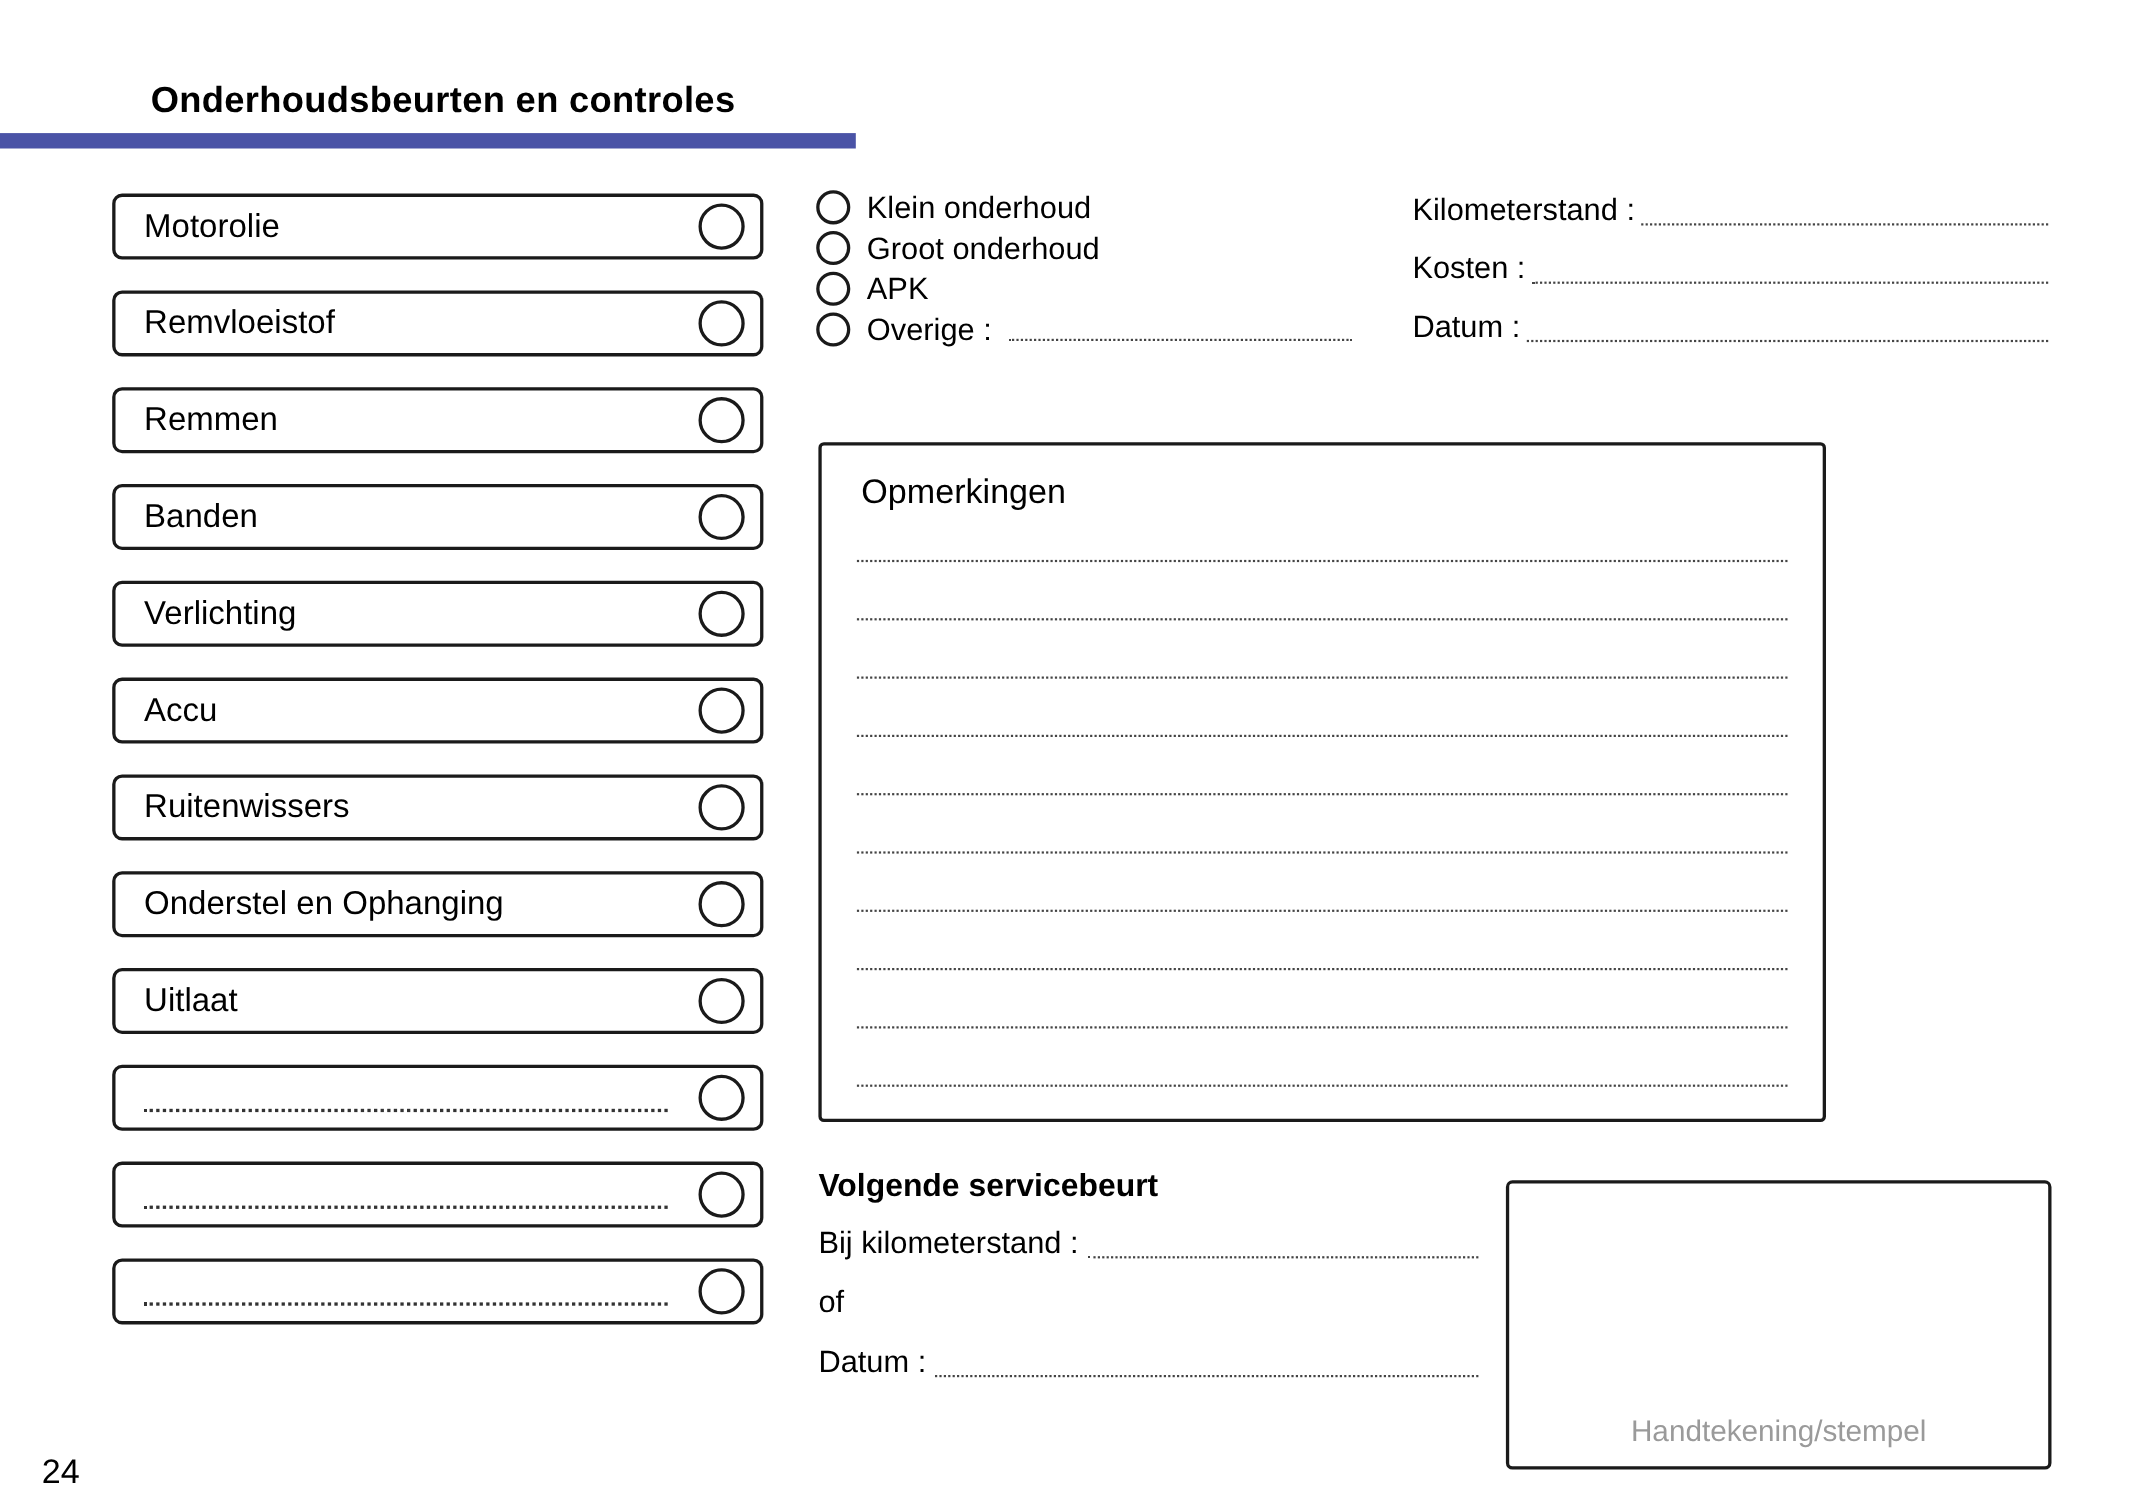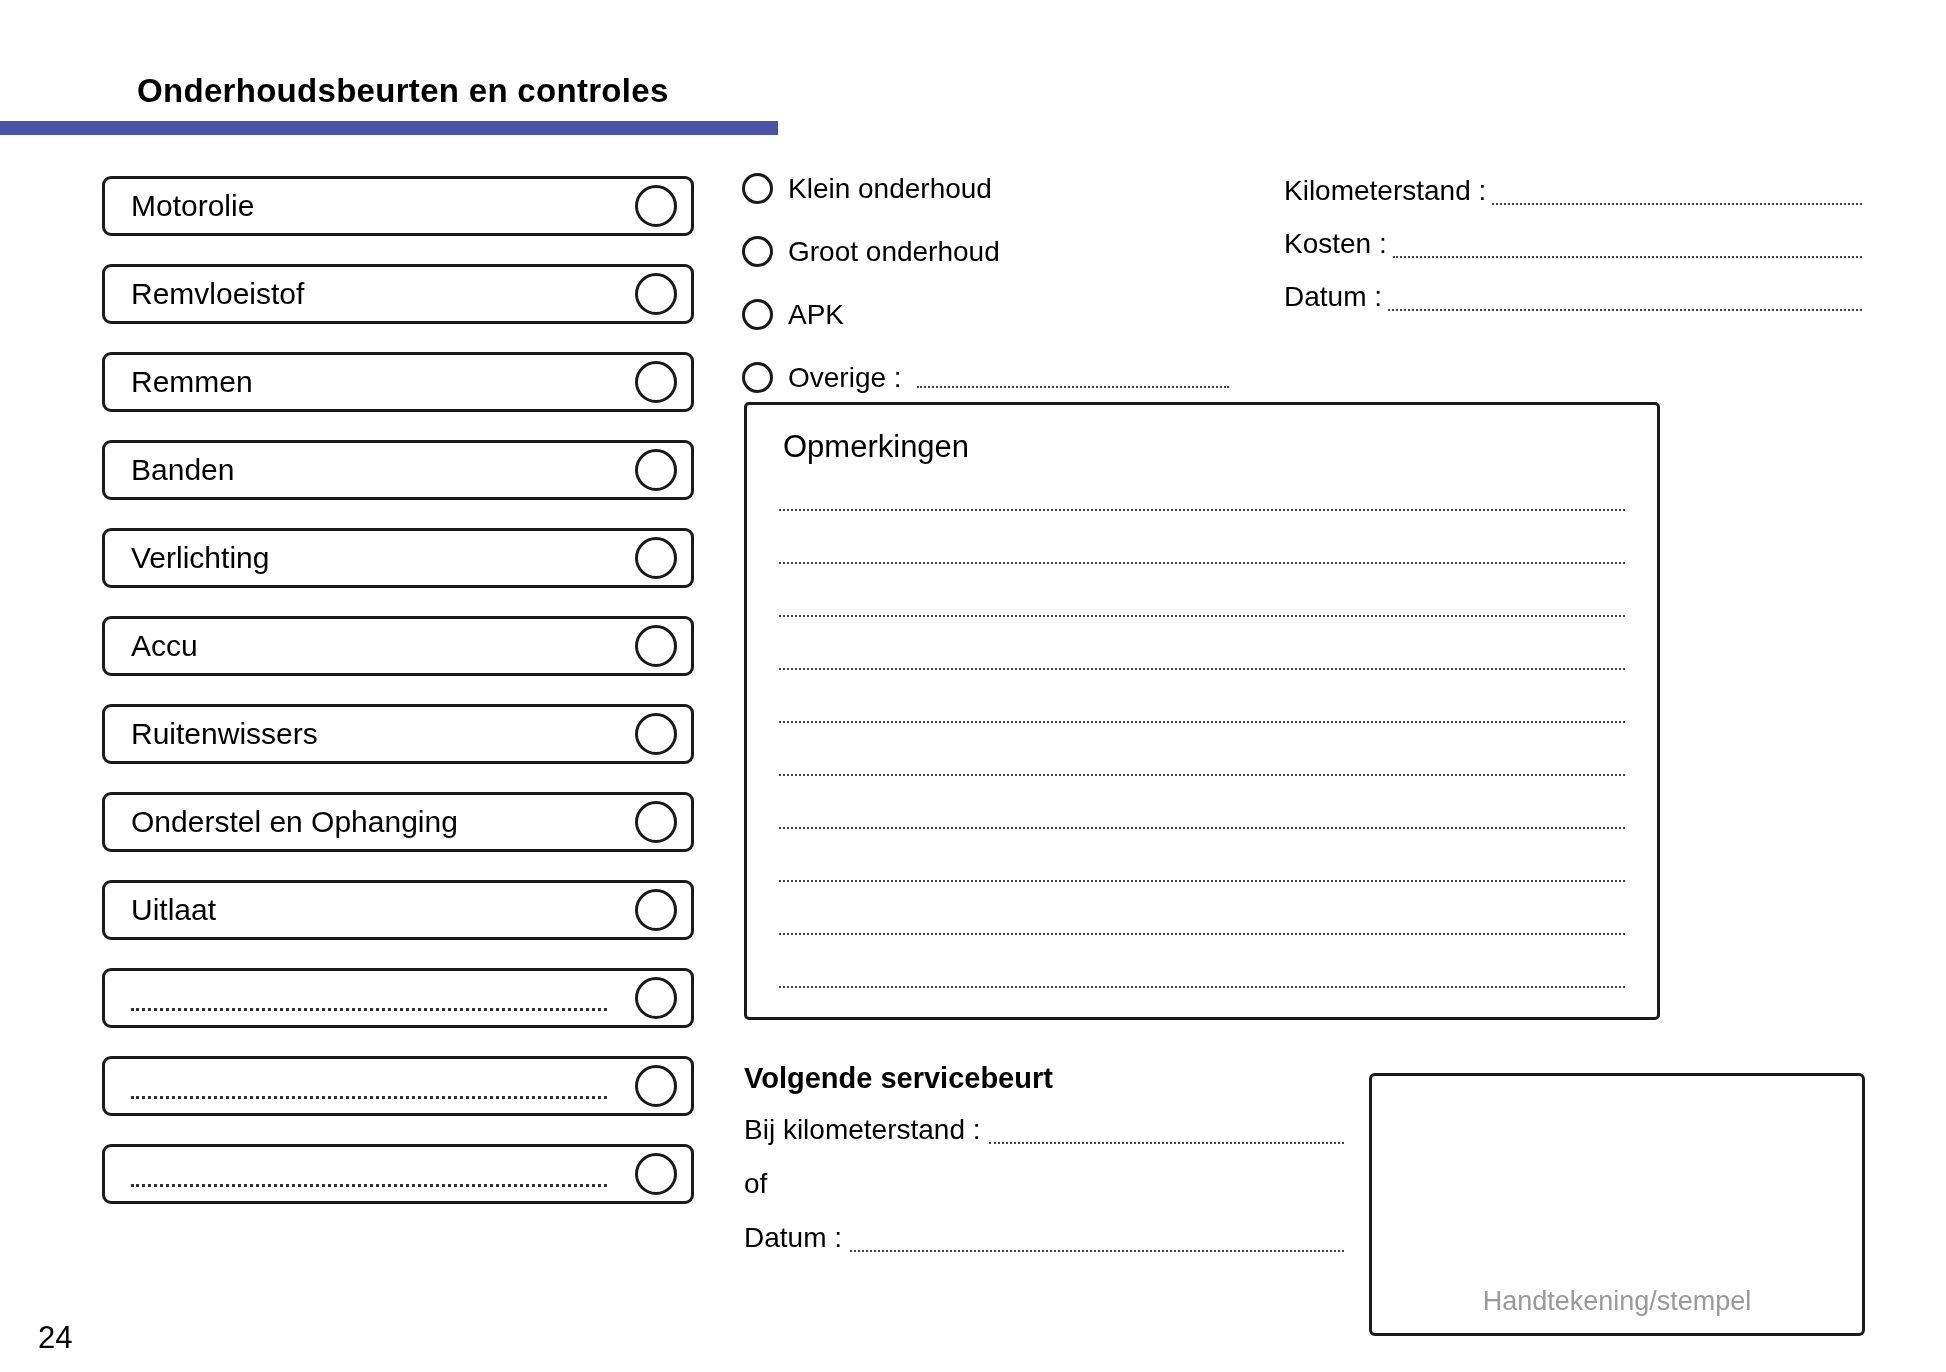--- a/index.html
+++ b/index.html
@@ -40,21 +40,21 @@
   }
   .circle {
     width:42px; height:42px; box-sizing:border-box;
     border:3px solid #1a1a1a; border-radius:50%;
     background:#fff; flex:0 0 auto;
   }
 
   
   .service-options {
     position:absolute; left:742px; top:170px;
-    display:flex; flex-direction:column; gap:26px;
+    display:flex; flex-direction:column; gap:0;
   }
   .option-row { display:flex; align-items:center; gap:15px; height:37px; }
   .radio {
     width:31px; height:31px; box-sizing:border-box;
     border:3px solid #1a1a1a; border-radius:50%; background:#fff;
     flex:0 0 auto;
   }
   .option-row .label { font-size:28px; white-space:nowrap; }
   .option-row .fill {
     width:312px; height:26px; border-bottom:2px dotted #444;

